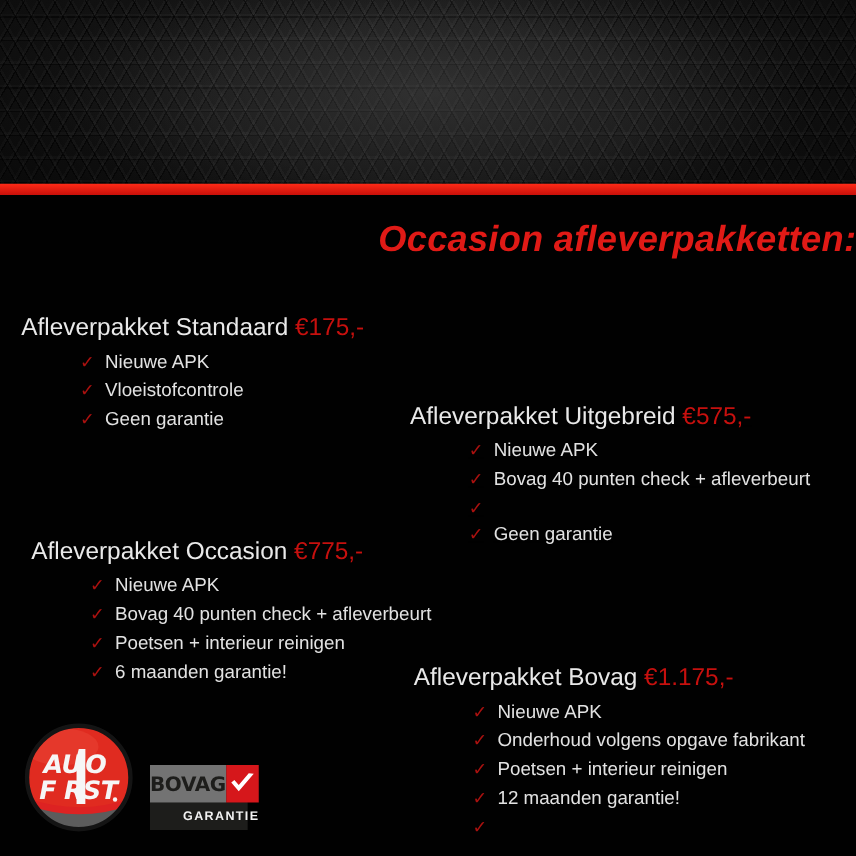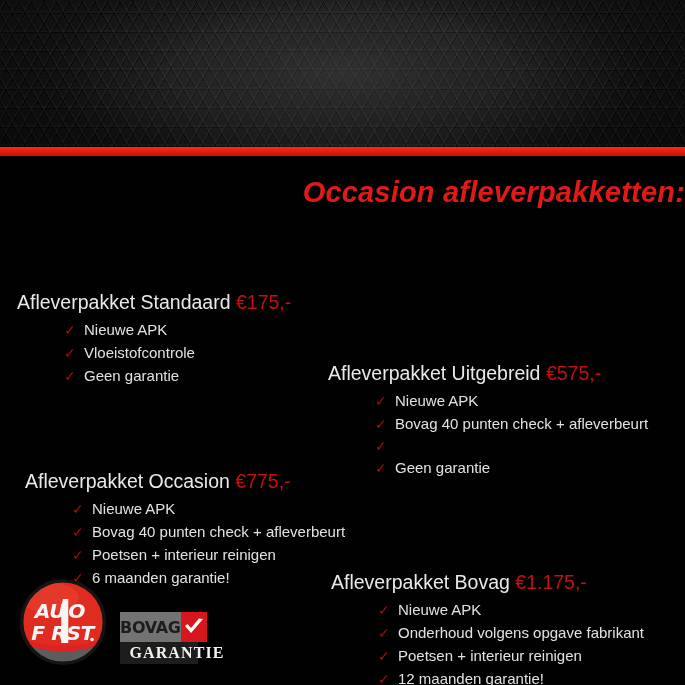--- a/index.html
+++ b/index.html
@@ -91,21 +91,20 @@
     white-space: nowrap;
   }
 
   
   .pkg { position: absolute; }
   .pkg-heading {
     font-size: 19.5px;
     color: #e9e9e9;
     white-space: nowrap;
     font-weight: 400;
-    margin-top: 40px;
   }
   .pkg-price {
     color: #c6100e;
     font-weight: 400;
   }
   .pkg-list {
     margin: 5px 0 0 0;
     padding: 0;
     list-style: none;
   }
@@ -164,23 +163,23 @@
     background: #d6171b;
     display: flex;
     align-items: center;
     justify-content: center;
   }
   .bovag-check svg { display: block; }
   .bovag-bottom {
     height: 22px;
     background: #1d1d1b;
     color: #f2f2f2;
-    font-family: Liberation Serif, serif;
-    font-weight: 700;
-    font-size: 16px;
+    font-family: Liberation Sans, sans-serif;
+    font-weight: 700;
+    font-size: 10px;
     letter-spacing: 1.1px;
     display: flex;
     align-items: center;
     justify-content: center;
     padding-left: 36px;
   }
 </style>
 </head>
 <body>
 

